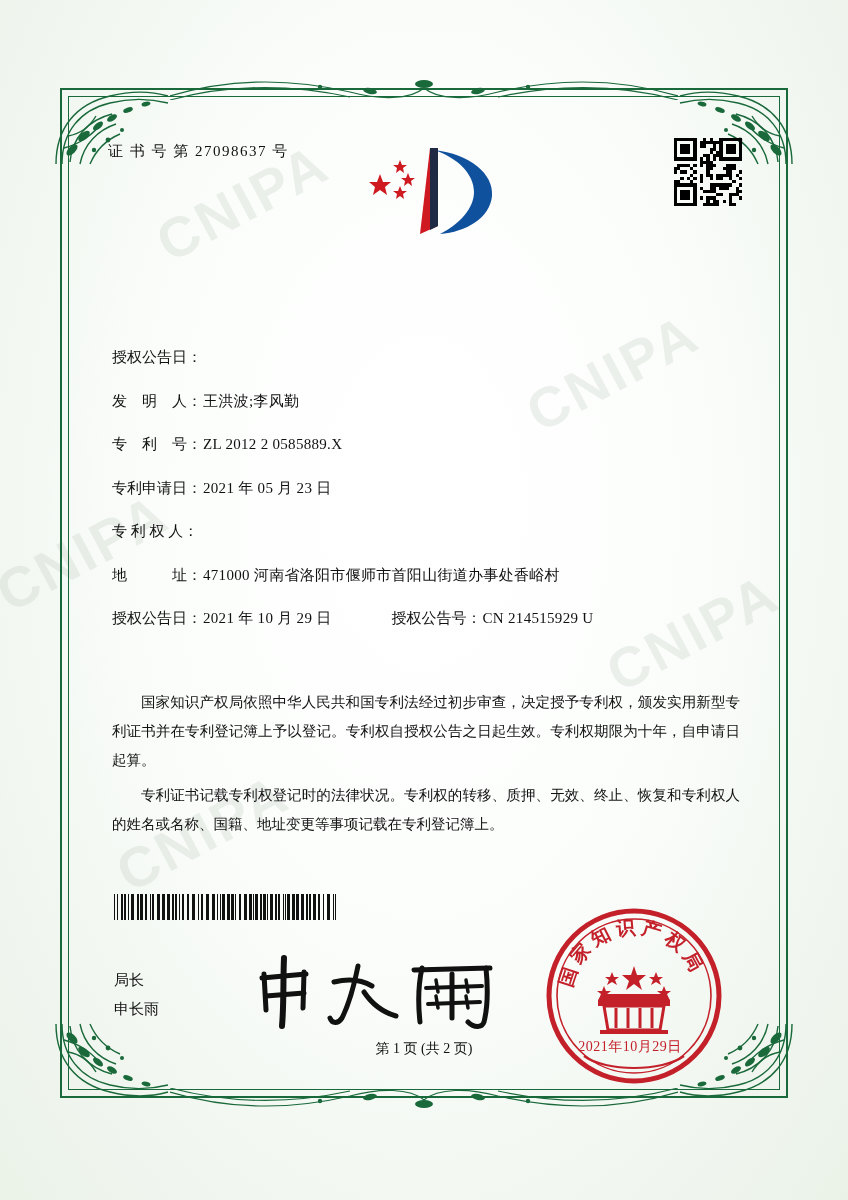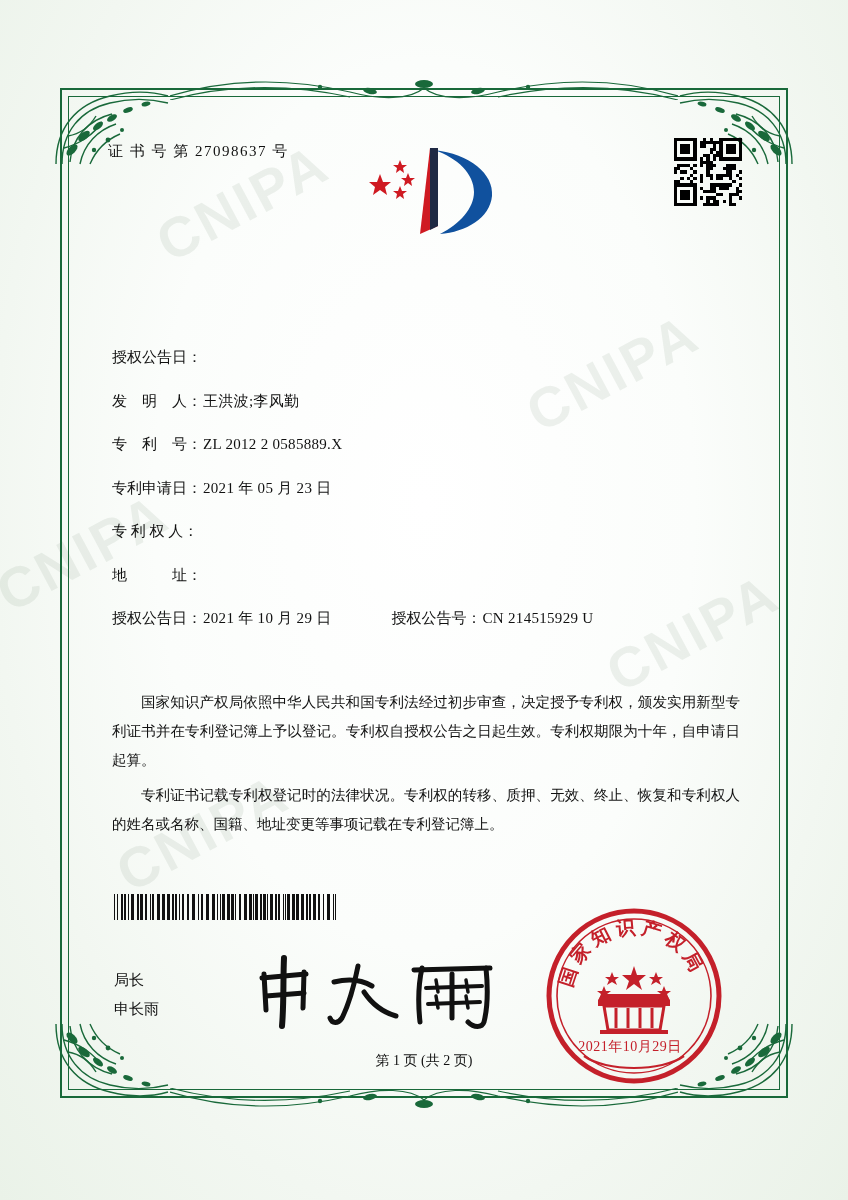--- a/index.html
+++ b/index.html
@@ -234,21 +234,21 @@
     width: 176px;
     text-align: center;
     font-size: 14px;
     color: #c4202a;
     letter-spacing: 0.5px;
   }
 
   .page-no {
     position: absolute;
     left: 0; right: 0;
-    bottom: 20px;
+    bottom: 32px;
     text-align: center;
     font-size: 14px;
     color: #111;
   }
 
   .footer-note {
     position: absolute;
     left: 0; right: 0;
     bottom: 34px;
     text-align: center;
@@ -895,20 +895,21 @@
       </div>
 
       <div class="field-row">
         <span class="field-label">专 利 权 人</span>
         <span class="field-colon">：</span>
       </div>
 
       <div class="field-row">
         <span class="field-label">地　　　址</span>
         <span class="field-colon">：</span>
+        <span class="field-value">471000 河南省洛阳市偃师市首阳山街道办事处香峪村</span>
       </div>
 
       <div class="field-row">
         <span class="field-label">授权公告日</span>
         <span class="field-colon">：</span>
         <span class="field-value">2021 年 10 月 29 日</span>
         <span class="inline-second">
           <span class="field-label">授权公告号</span>
           <span class="field-colon">：</span>
           <span class="field-value">CN 214515929 U</span>

